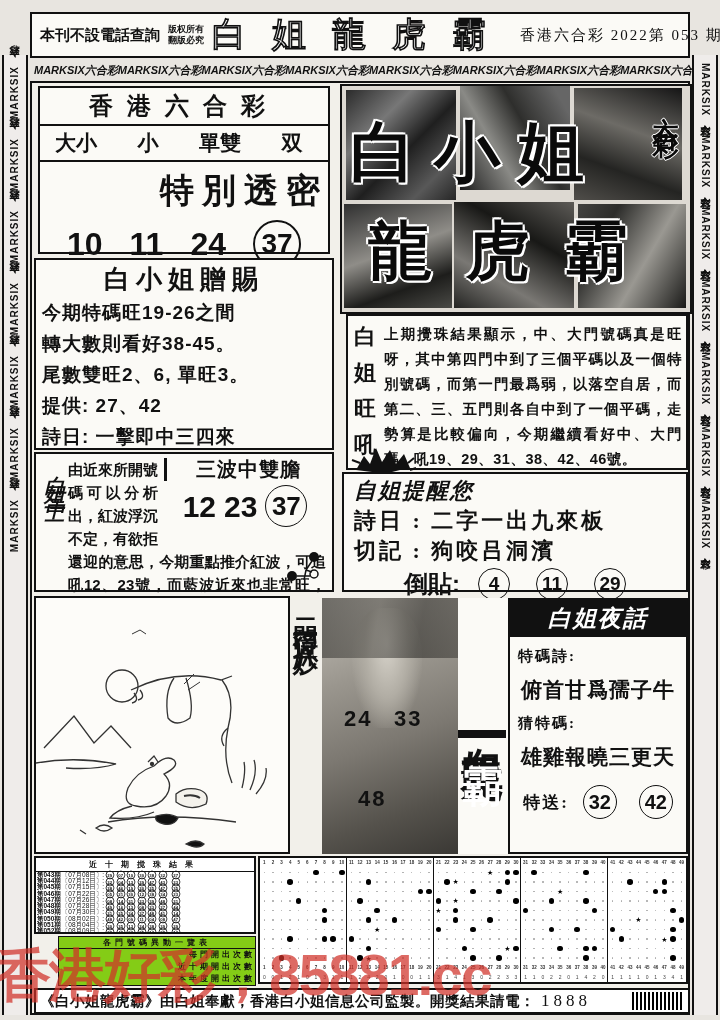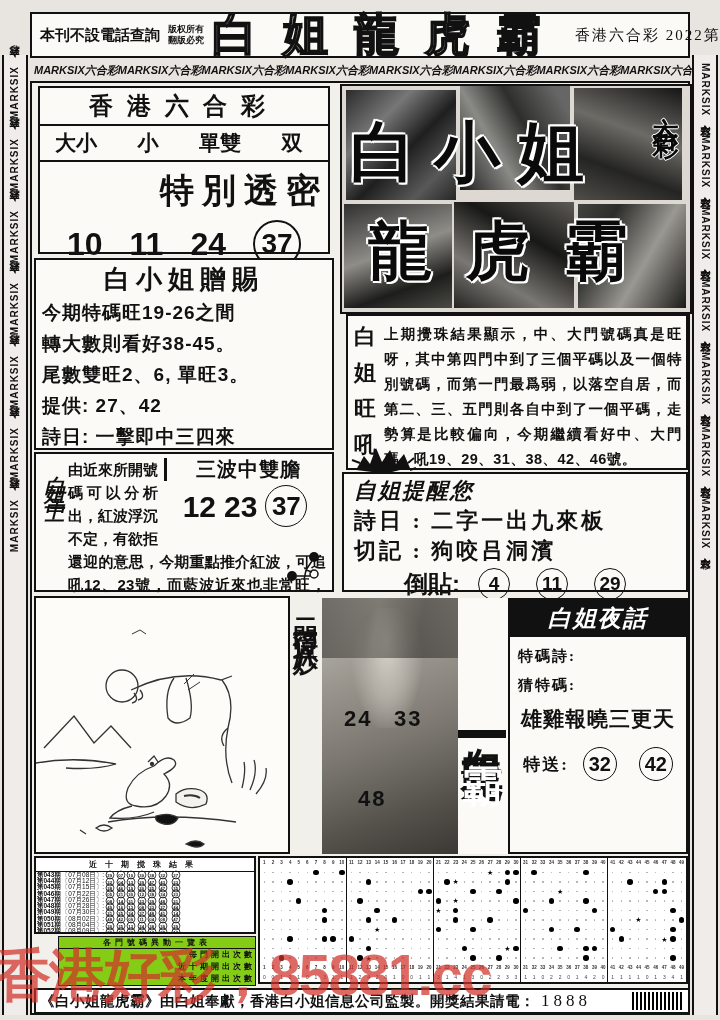--- a/index.html
+++ b/index.html
@@ -4,21 +4,21 @@
 <style>
   html,body{margin:0;padding:0;background:#b9b6b0;}
   .page{position:relative;width:720px;height:1020px;background:#e8e5e0;
         font-family:"Liberation Sans",sans-serif;color:#111;overflow:hidden;}
   .abs{position:absolute;}
   .box{position:absolute;border:2px solid #111;background:#fbfaf6;box-sizing:border-box;}
   
   .header{left:30px;top:12px;width:660px;height:46px;display:flex;align-items:center;padding:0 8px;box-sizing:border-box;gap:8px;}
   .hdr-note{font-weight:bold;font-size:15px;white-space:nowrap;}
   .hdr-copy{font-size:9px;font-weight:bold;line-height:11px;white-space:nowrap;}
-  .hdr-title{flex:1;text-align:center;font-size:45px;font-weight:700;letter-spacing:26px;
+  .hdr-title{flex:1;text-align:center;font-size:34px;font-weight:400;letter-spacing:26px;
              color:#fff;-webkit-text-stroke:1.6px #111;text-shadow:0 0 1px #111;white-space:nowrap;
              font-family:"Liberation Serif",serif;}
   .hdr-issue{font-family:"Liberation Serif",serif;font-size:15px;white-space:nowrap;letter-spacing:2px;}
   
   .logo-strip{left:30px;top:60px;width:660px;height:21px;display:flex;justify-content:space-between;
               align-items:center;padding:0 4px;box-sizing:border-box;}
   .logo{font-size:11px;font-weight:900;font-style:italic;letter-spacing:0px;white-space:nowrap;}
   .content-frame{left:30px;top:81px;width:660px;height:934px;border:2px solid #111;box-sizing:border-box;background:#f2f0ea;}
   
   .edge{top:55px;height:960px;width:26px;background:#efecea;border-left:2px solid #111;border-right:2px solid #111;
@@ -304,20 +304,21 @@
     <span class="pnum" style="left:36px;top:188px;">48</span>
   </div>
 
   <div class="abs vtitle">
     <span>白姐龍虎</span><span class="inv">霸</span>
   </div>
 
   <div class="box boxK">
     <div class="night-title">白姐夜話</div>
     <div class="nk-label">特碼詩:</div>
+    <div class="nk-poem">俯首甘爲孺子牛</div>
     <div class="nk-label">猜特碼:</div>
     <div class="nk-poem">雄雞報曉三更天</div>
     <div class="nk-send">
       <span class="nk-send-label">特送:</span>
       <span id="send-nums" style="display:flex;gap:22px;">
           <span class="cnum">32</span>
           <span class="cnum">42</span>
         </span>
     </div>
   </div>

